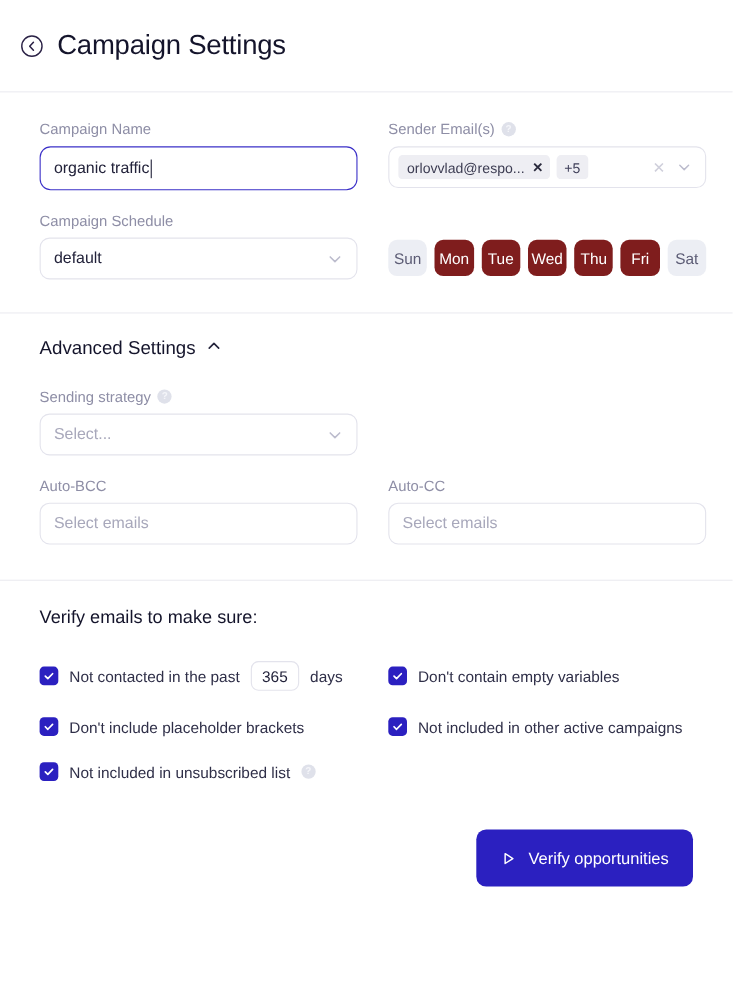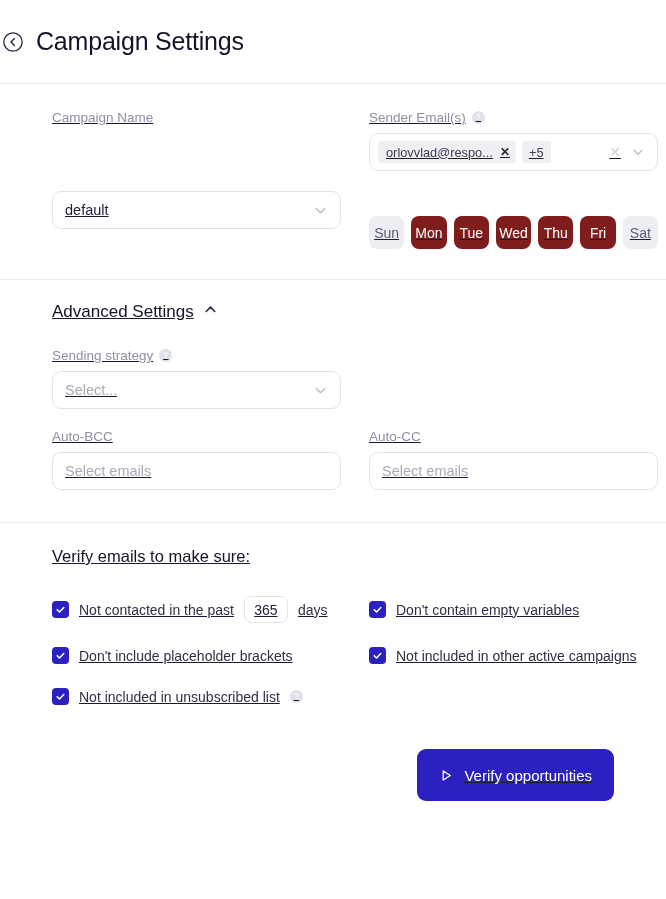--- a/index.html
+++ b/index.html
@@ -20,21 +20,21 @@
     width: 666px;
     height: 899px;
     box-sizing: border-box;
   }
 
   
   .header {
     height: 84px;
     display: flex;
     align-items: center;
-    padding-left: 0;
+    padding-left: 16px;
     border-bottom: 1px solid #ececf1;
     box-sizing: border-box;
   }
   .back-icon {
     width: 26px;
     height: 26px;
     flex: 0 0 26px;
     display: flex;
     align-items: center;
     justify-content: center;
@@ -45,23 +45,22 @@
     font-size: 25px;
     font-weight: 400;
     color: #14142b;
     margin-left: 10px;
     letter-spacing: -0.2px;
     white-space: nowrap;
   }
 
   
   .section {
-    padding: 0 52px;
-    box-sizing: border-box;
-    text-decoration: underline;
+    padding: 0 36px;
+    box-sizing: border-box;
   }
   .divider {
     height: 1px;
     background: #ececf1;
     width: 100%;
   }
 
   .row {
     display: flex;
     gap: 28px;
@@ -302,20 +301,24 @@
     </div>
     <div class="page-title">Campaign Settings</div>
   </div>
 
   <div class="section" style="padding-top:26px; padding-bottom:30px;">
     <div class="row">
 
       <div class="col">
         <div class="field-label">
           <span>Campaign Name</span>
+        </div>
+        <div class="input focused">
+          <span class="value">organic traffic</span>
+            <span class="caret"></span>
         </div>
       </div>
 
       <div class="col">
         <div class="field-label">
           <span>Sender Email(s)</span>
           <span class="help-icon">?</span>
         </div>
         <div class="input multi">
           <div class="chips">
@@ -332,20 +335,23 @@
                   <path d="M3 5.2 L7 9.2 L11 5.2" fill="none" stroke="#bcbccd" stroke-width="1.3" stroke-linecap="round" stroke-linejoin="round"></path>
                 </svg>
             </span>
           </div>
         </div>
       </div>
     </div>
 
     <div class="row" style="margin-top:20px;">
       <div class="col">
+        <div class="field-label">
+          <span>Campaign Schedule</span>
+        </div>
         <div class="input select">
           <div class="select-left">
             <span class="value">default</span>
           </div>
           <span class="chev">
             <svg width="15" height="15" viewBox="0 0 14 14">
                 <path d="M3 5.2 L7 9.2 L11 5.2" fill="none" stroke="#bcbccd" stroke-width="1.3" stroke-linecap="round" stroke-linejoin="round"></path>
               </svg>
           </span>
         </div>

